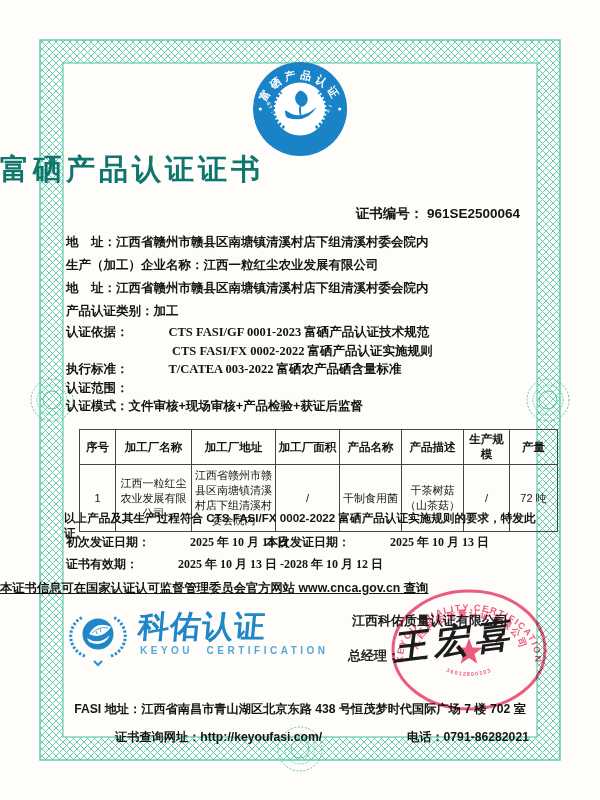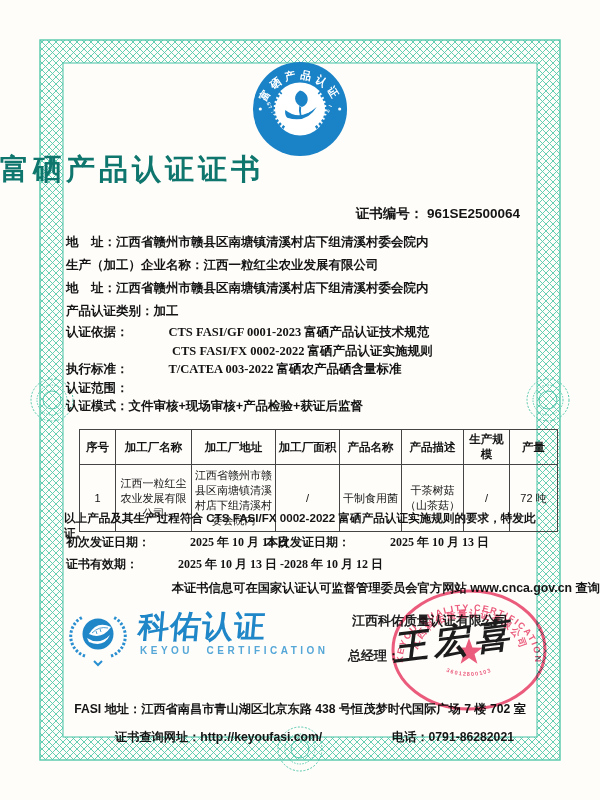--- a/index.html
+++ b/index.html
@@ -18,35 +18,35 @@
   .scope-table{position:absolute;left:79px;top:413px;width:478px;border-collapse:collapse;
                font-size:11px;table-layout:fixed;margin-top:16px;}
   .scope-table th,.scope-table td{border:1px solid #444;text-align:center;vertical-align:middle;
                padding:2px 1px;word-break:break-all;}
   .scope-table th{font-weight:700;height:28px;font-size:11.5px;}
   .scope-table td{height:62px;line-height:15px;}
   .statement{position:absolute;left:64px;top:511px;width:476px;font-size:11.6px;font-weight:700;}
   .dates-row{position:absolute;left:66px;top:534px;width:472px;font-size:12px;font-weight:700;}
   .date-second{position:absolute;left:200px;top:0;}
   .validity-row{position:absolute;left:66px;top:556px;font-size:12px;font-weight:700;}
-  .cnca-line{position:absolute;left:0;top:580px;width:100%;text-align:right;font-size:12.3px;font-weight:700;}
+  .cnca-line{position:absolute;left:0;top:580px;width:100%;text-align:left;font-size:12.3px;font-weight:700;text-decoration:underline;}
   .keyou-logo{position:absolute;left:66px;top:604px;width:64px;height:64px;}
   .brand-cn{position:absolute;left:138px;top:606px;font-size:31px;font-weight:800;color:#1f86c8;
             transform:skewX(-5deg);letter-spacing:1px;}
   .brand-en{position:absolute;left:140px;top:644px;font-size:10px;font-weight:700;color:#55a7d7;letter-spacing:3.5px;}
   .issuer-company{position:absolute;left:352px;top:612px;font-size:13px;font-weight:600;color:#222;z-index:1;}
   .signer-label{position:absolute;left:348px;top:647px;font-size:13px;font-weight:600;color:#222;z-index:1;}
   .signature{position:absolute;left:392px;top:618px;font-size:35px;font-weight:700;font-style:italic;
              color:#1c1c1c;transform:rotate(-7deg);letter-spacing:6px;z-index:3;}
   .seal-svg{position:absolute;left:388px;top:586px;width:162px;height:128px;z-index:2;
             mix-blend-mode:multiply;opacity:.9;}
   .fasi-line{position:absolute;left:0;top:701px;width:100%;text-align:center;font-size:12.2px;font-weight:600;}
   .query-line{position:absolute;left:0;top:729px;width:100%;font-size:12.2px;font-weight:600;}
   .query-part{position:absolute;left:115px;top:0;}
-  .phone-part{position:absolute;left:392px;top:0;text-align:center;}
+  .phone-part{position:absolute;left:407px;top:0;text-align:center;}
 </style>
 </head>
 <body>
 
 <div class="page">
 
   <svg class="frame-svg" viewBox="0 0 600 800">
     <defs>
       <pattern id="lat" width="7" height="7" patternUnits="userSpaceOnUse">
         <path d="M0 0 L7 7 M7 0 L0 7 M-1 6 L1 8 M6 -1 L8 1" stroke="#54c8ac" stroke-width="0.9" fill="none"></path>

